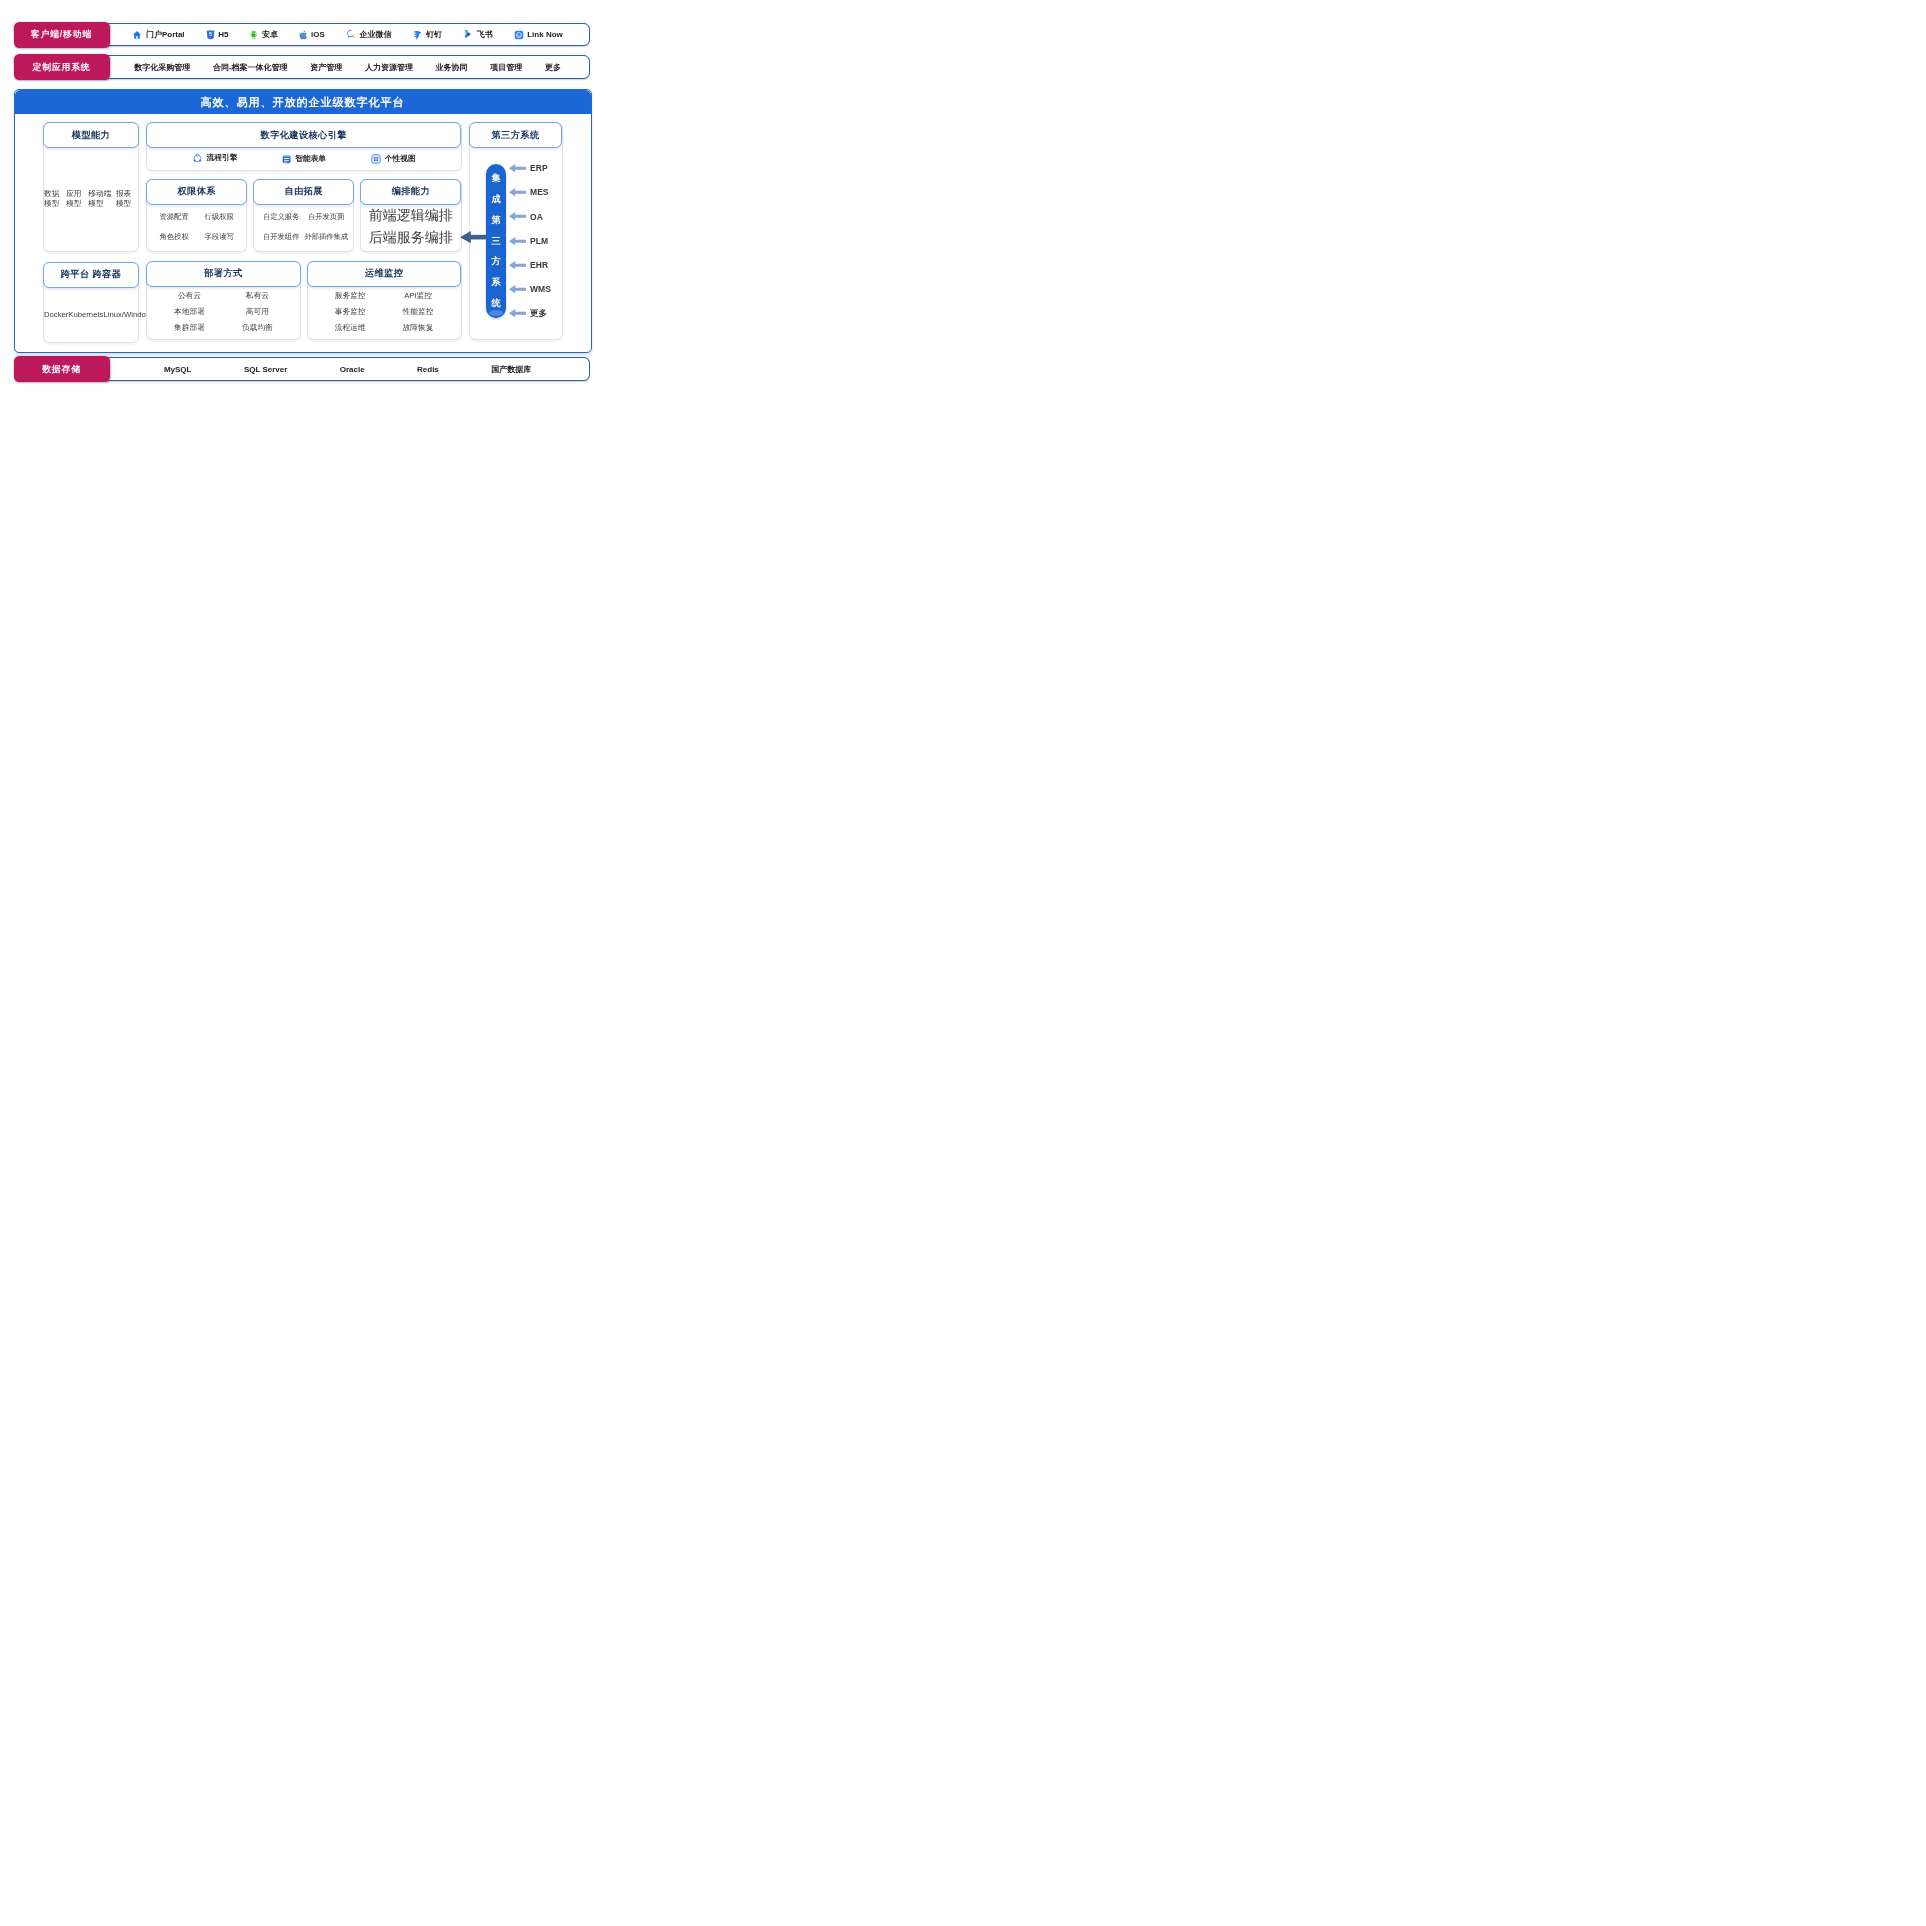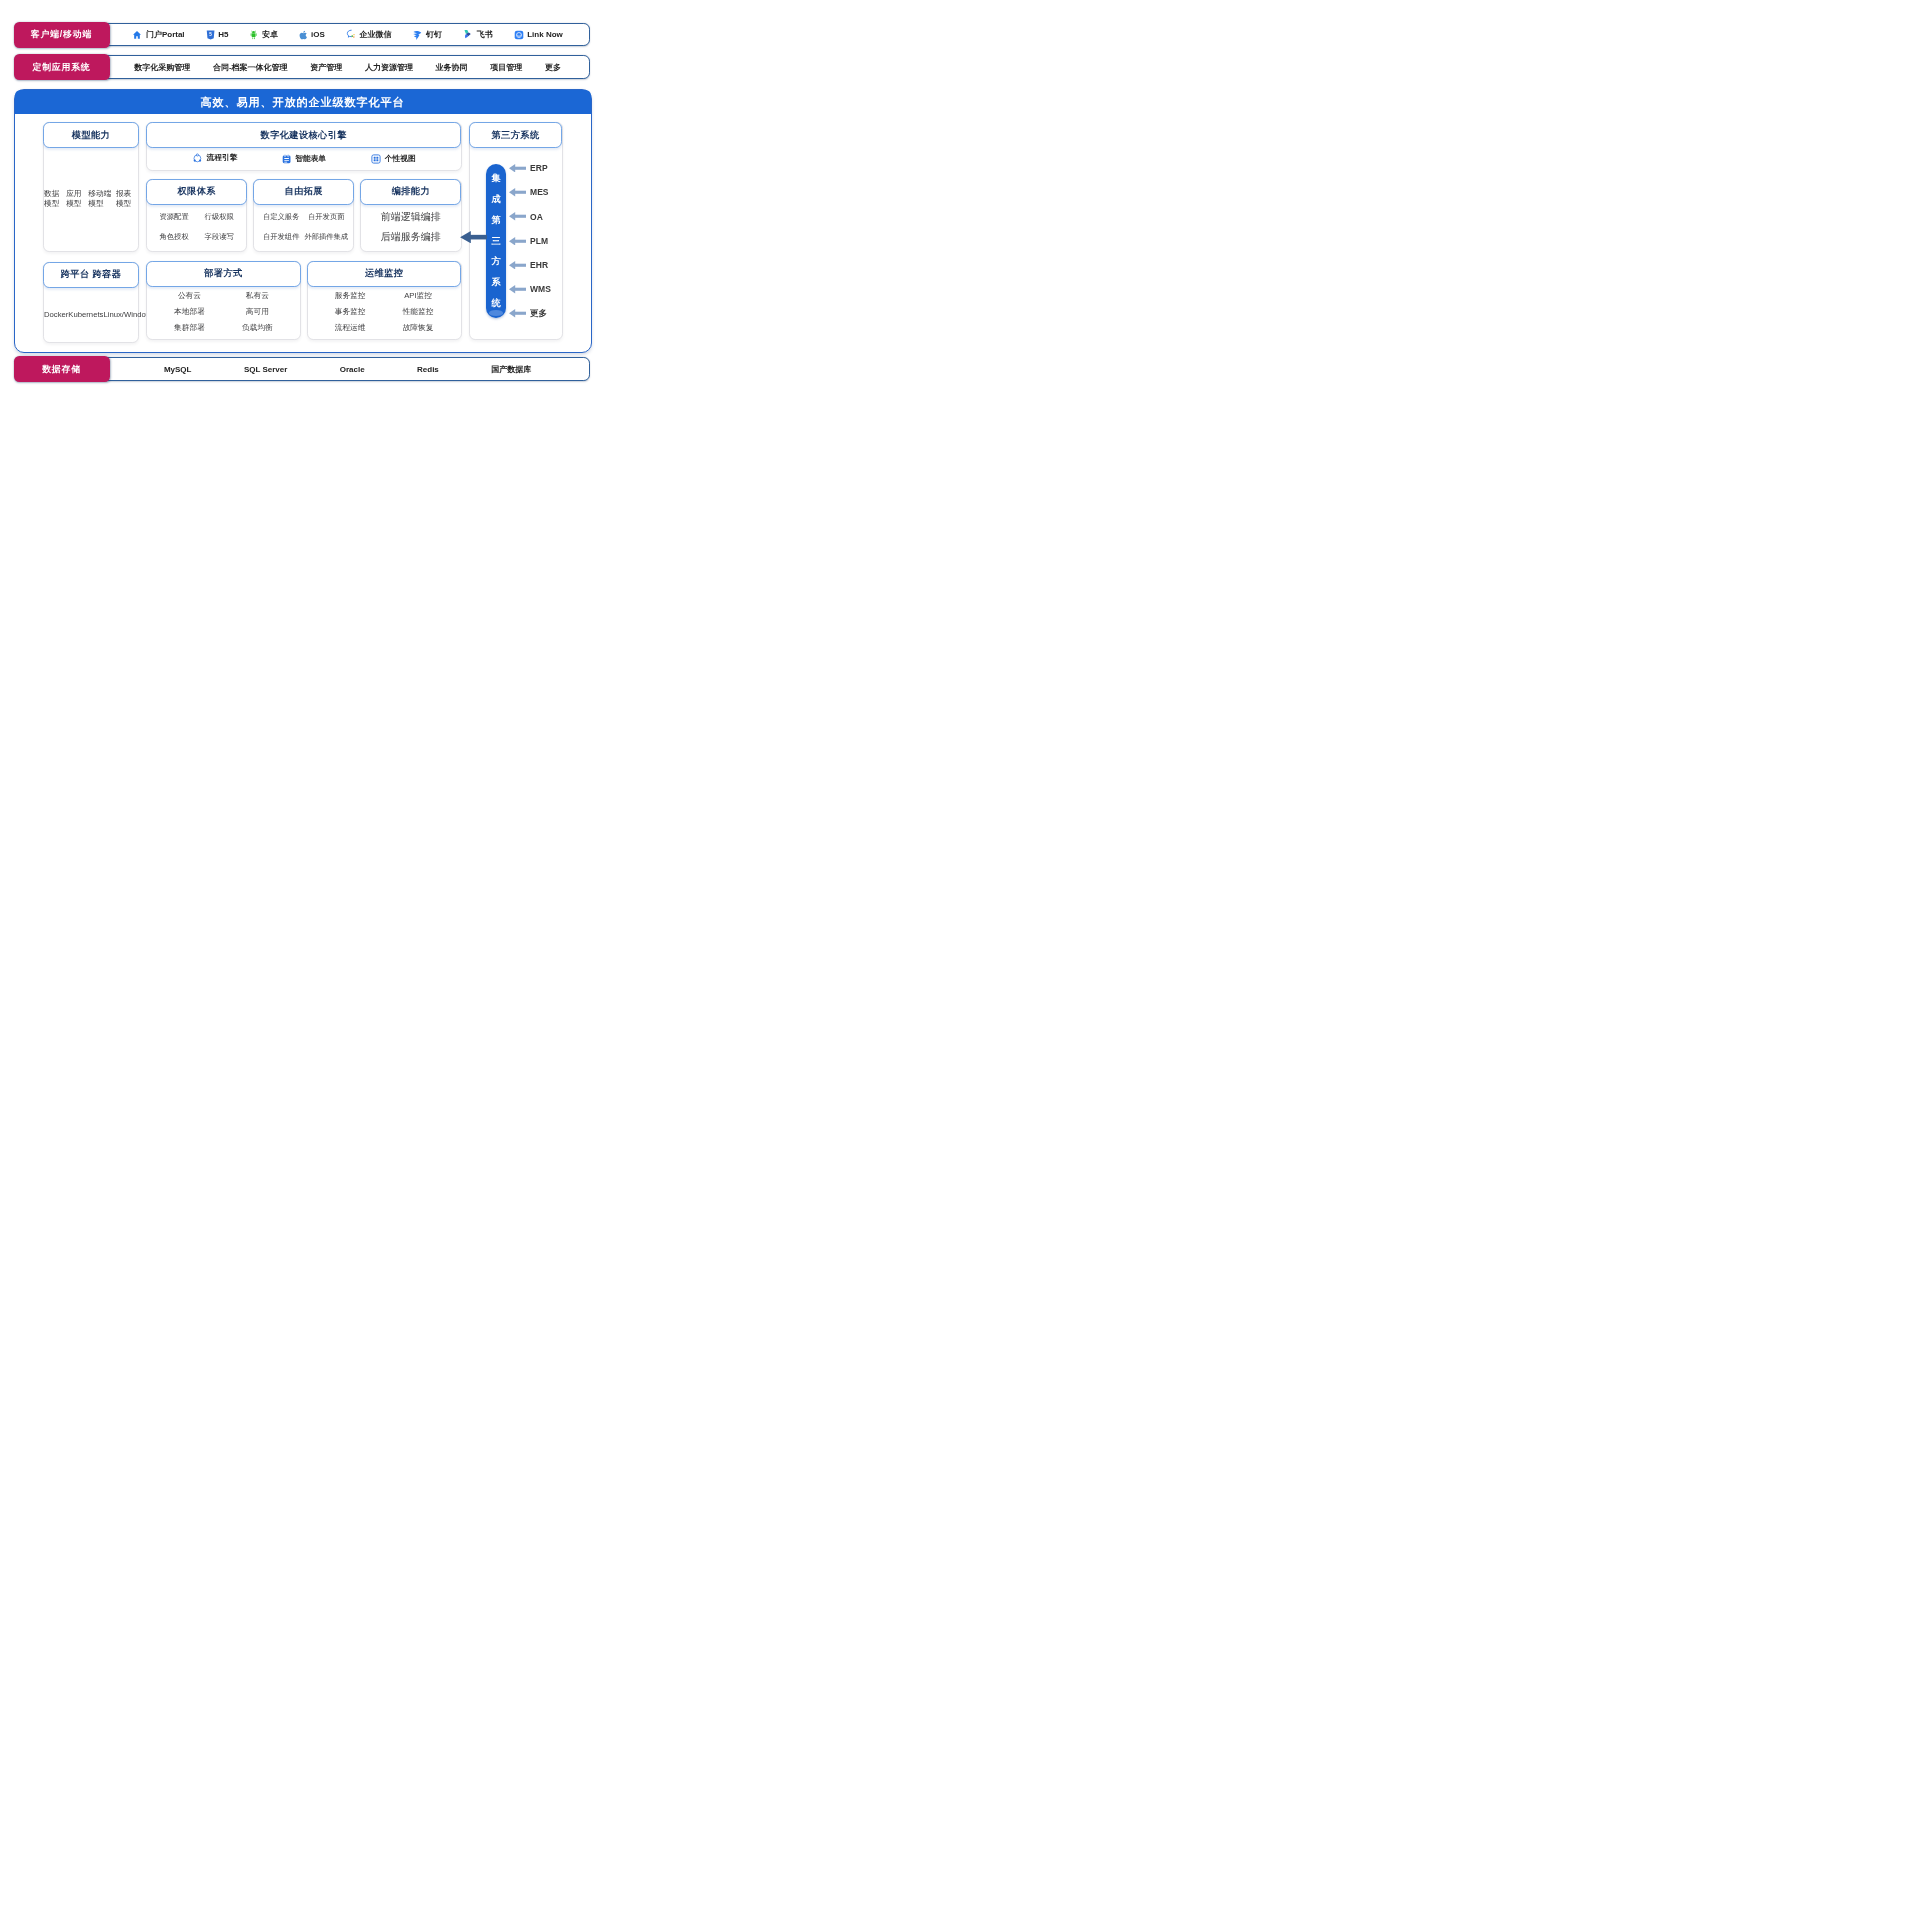--- a/index.html
+++ b/index.html
@@ -12,21 +12,21 @@
   .hbar .lbl{position:absolute;left:0;top:0;bottom:0;width:96px;background:#be185d;border-radius:5.4px;
              color:#fff;font-size:8.9px;font-weight:700;display:flex;align-items:center;justify-content:center;
              letter-spacing:0.8px;z-index:2;box-shadow:0.8px 0.8px 1.9px rgba(30,60,100,.35);}
   .hbar .items{position:absolute;left:98px;right:5.8px;top:1.2px;bottom:1.2px;display:flex;align-items:center;
                justify-content:space-evenly;z-index:1;}
   .bar-item{display:flex;align-items:center;gap:3.5px;font-size:8px;font-weight:700;color:#222;}
   .txt-item{font-size:8px;font-weight:700;color:#222;}
   #row-client{top:21.6px;} #row-apps{top:54px;} #row-storage{top:356px;}
   
   .platform{position:absolute;left:13.5px;top:89px;width:576px;height:262px;background:#fff;
-            border:1.2px solid #2a66c7;border-radius:10px;box-shadow:0 1.2px 3.1px rgba(30,60,120,.18);}
+            border:1.2px solid #2a66c7;border-radius:5px;box-shadow:0 1.2px 3.1px rgba(30,60,120,.18);}
   .banner{position:absolute;left:0;right:0;top:0;height:24px;background:#1b67d5;border-radius:5.4px 5.4px 0 0;
           display:flex;align-items:center;justify-content:center;color:#fff;font-size:11.2px;font-weight:700;letter-spacing:0.8px;}
   .content{position:absolute;left:28.5px;right:28px;top:32px;bottom:14.6px;display:grid;
            grid-template-columns:96px 1fr 94px;column-gap:7px;}
   .col{position:relative;}
   
   .group{position:relative;background:#fff;border:0.8px solid #e2e2e6;border-radius:6.2px;
          box-shadow:0 1.2px 2.7px rgba(60,60,80,.06);}
   .gtitle{position:absolute;top:-0.8px;left:-0.8px;right:-0.8px;height:24px;background:#fff;border:0.8px solid #74a6e6;
           border-radius:6.2px;display:flex;align-items:center;justify-content:center;font-size:9.2px;font-weight:700;
@@ -37,21 +37,21 @@
           font-size:7.7px;color:#3c3c3e;font-weight:500;}
   #engine{height:47px;margin-bottom:7.7px;}
   #engine .gbody{display:flex;align-items:center;justify-content:space-evenly;}
   .feature{display:flex;align-items:center;gap:3.9px;font-size:7.7px;font-weight:700;color:#2b2b2b;}
   .trio{display:grid;grid-template-columns:1fr 1fr 1fr;gap:5.8px;height:73px;margin-bottom:8.9px;}
   .duo{display:grid;grid-template-columns:1fr 1fr;gap:5.8px;height:79px;}
   .trio .group,.duo .group{height:auto;}
   .grid2x2{display:grid;grid-template-columns:1fr 1fr;place-items:center;padding:3.1px 4.6px;
            font-size:7.3px;color:#3c3c3e;font-weight:500;}
   .colflex{display:flex;flex-direction:column;justify-content:space-evenly;align-items:center;
-           font-size:10px;color:#3c3c3e;font-weight:500;}
+           font-size:14px;color:#3c3c3e;font-weight:500;}
   .grid2x3{display:grid;grid-template-columns:1fr 1fr;place-items:center;padding:2.3px 8.5px;
            font-size:7.7px;color:#3c3c3e;font-weight:500;}
   
   #third{height:216px;}
   .pill{position:absolute;left:16.6px;top:17px;width:20px;height:154px;background:#1a64cf;border-radius:10px;
         display:flex;flex-direction:column;justify-content:space-evenly;align-items:center;color:#fff;
         font-size:9.2px;font-weight:700;z-index:2;box-shadow:0 1.2px 2.3px rgba(20,70,150,.3);}
   .pill .ellipse{position:absolute;bottom:1.9px;left:2.7px;width:14.6px;height:5.8px;border-radius:50%;background:#4e88dd;}
   .sys-list{position:absolute;left:39px;right:1.5px;top:15.4px;height:157px;display:flex;flex-direction:column;
             justify-content:space-between;z-index:2;}

